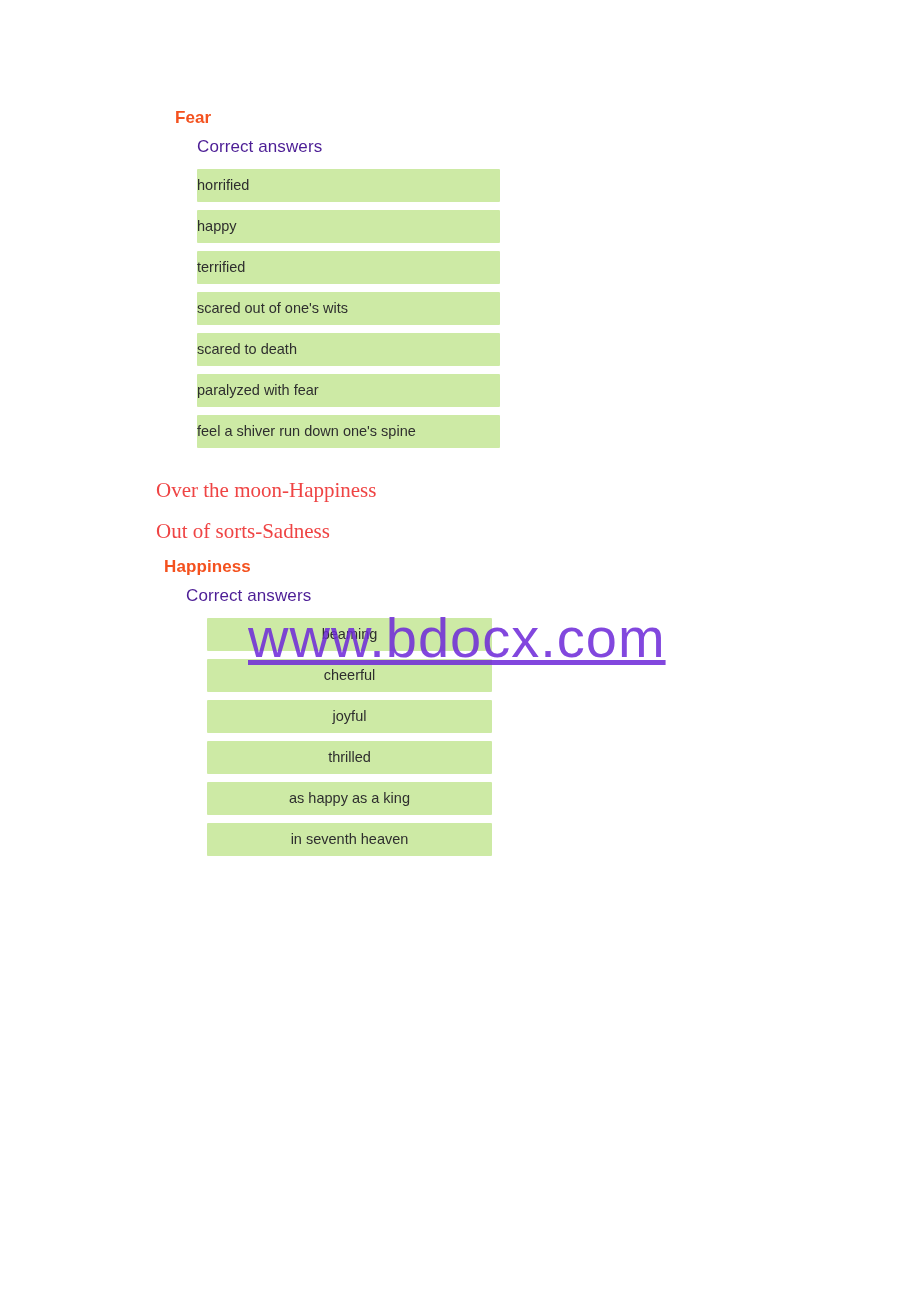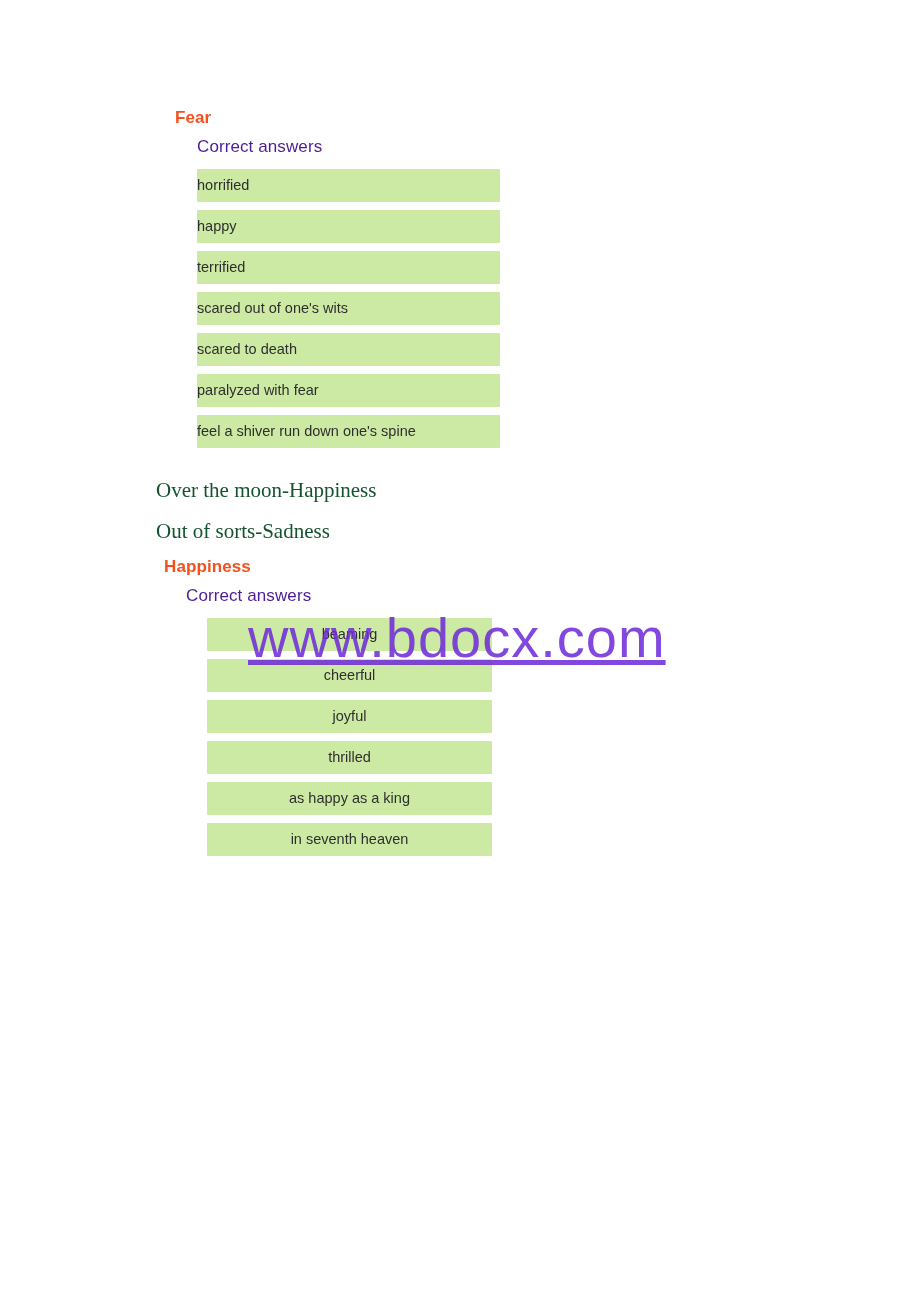--- a/index.html
+++ b/index.html
@@ -91,21 +91,21 @@
   #block-happy .answer-list { margin-left: 43px; }
   #block-happy .answer-item { width: 285px; text-align: center; }
 
   
   .doc-text {
     position: absolute;
     left: 156px;
     font-family: "Liberation Serif", serif;
     font-size: 21px;
     line-height: 26px;
-    color: #14532d;
+    color: #ef4444;
     white-space: nowrap;
     z-index: 2;
   }
   #line-1 { top: 477px; }
   #line-2 { top: 518px; }
 </style>
 </head>
 <body>
 
 <div class="page">

